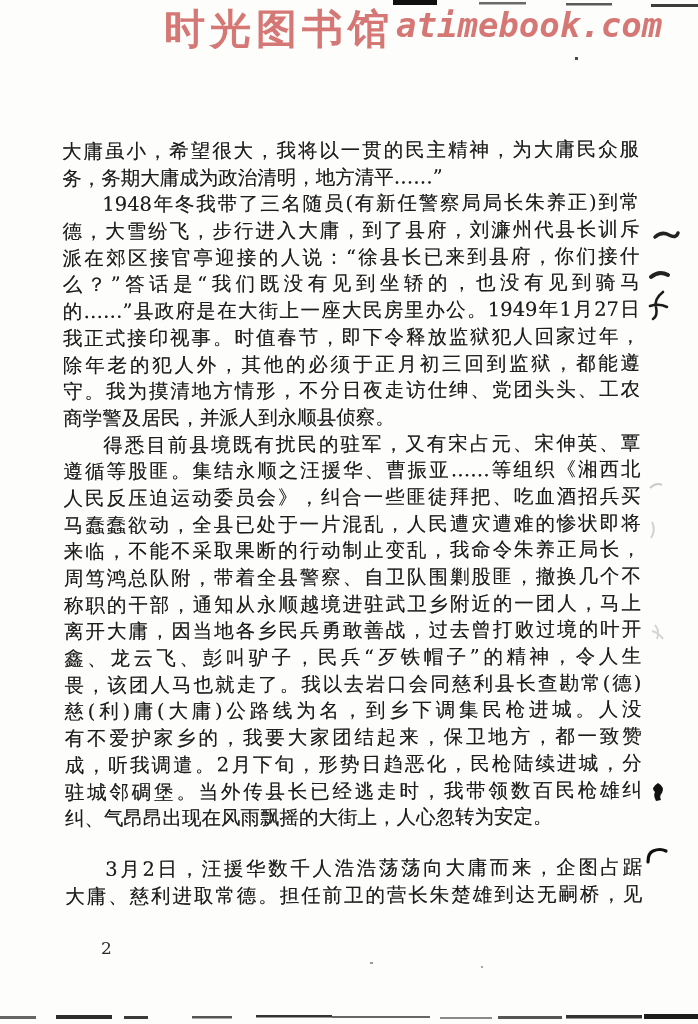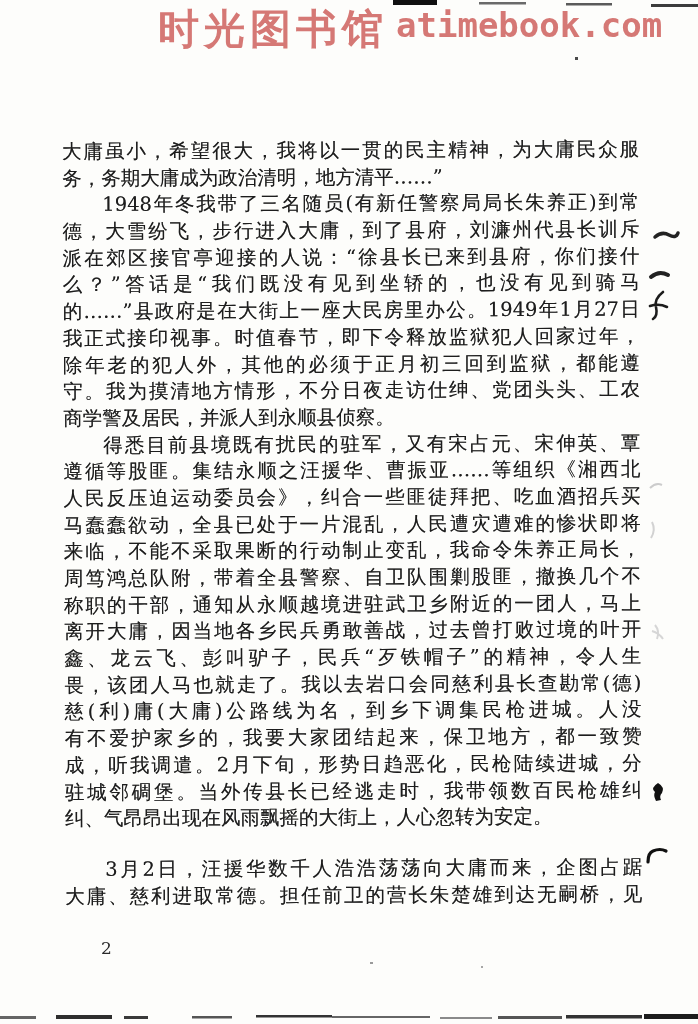--- a/index.html
+++ b/index.html
@@ -9,38 +9,39 @@
     height: 1024px;
     margin: 0 auto;
     background: #fdfdfb;
     overflow: hidden;
     font-family: "DejaVu Serif", serif;
   }
 
   
   .watermark { position: absolute; top: 0; left: 0; width: 100%; height: 60px; }
   .wm-cn {
-    position: absolute; left: 158px; top: 2px;
+    position: absolute; left: 164px; top: 2px;
     font-family: "DejaVu Sans", sans-serif;
     font-weight: bold;
     font-size: 41px;
     letter-spacing: 5px;
     color: var(--wm, #cb5450);
     opacity: .78;
     white-space: nowrap;
   }
   .wm-en {
     position: absolute; left: 396px; top: 5px;
     font-family: "DejaVu Sans Mono", monospace;
     font-weight: bold;
     font-size: 34px;
     letter-spacing: 0px;
     color: var(--wm, #cb5450);
     opacity: .78;
     white-space: nowrap;
+    font-style: italic;
   }
 
   
   .text-block {
     position: absolute;
     left: 62px;
     top: 139px;
     width: 577px;
     transform: rotate(-0.25deg);
     transform-origin: left top;

